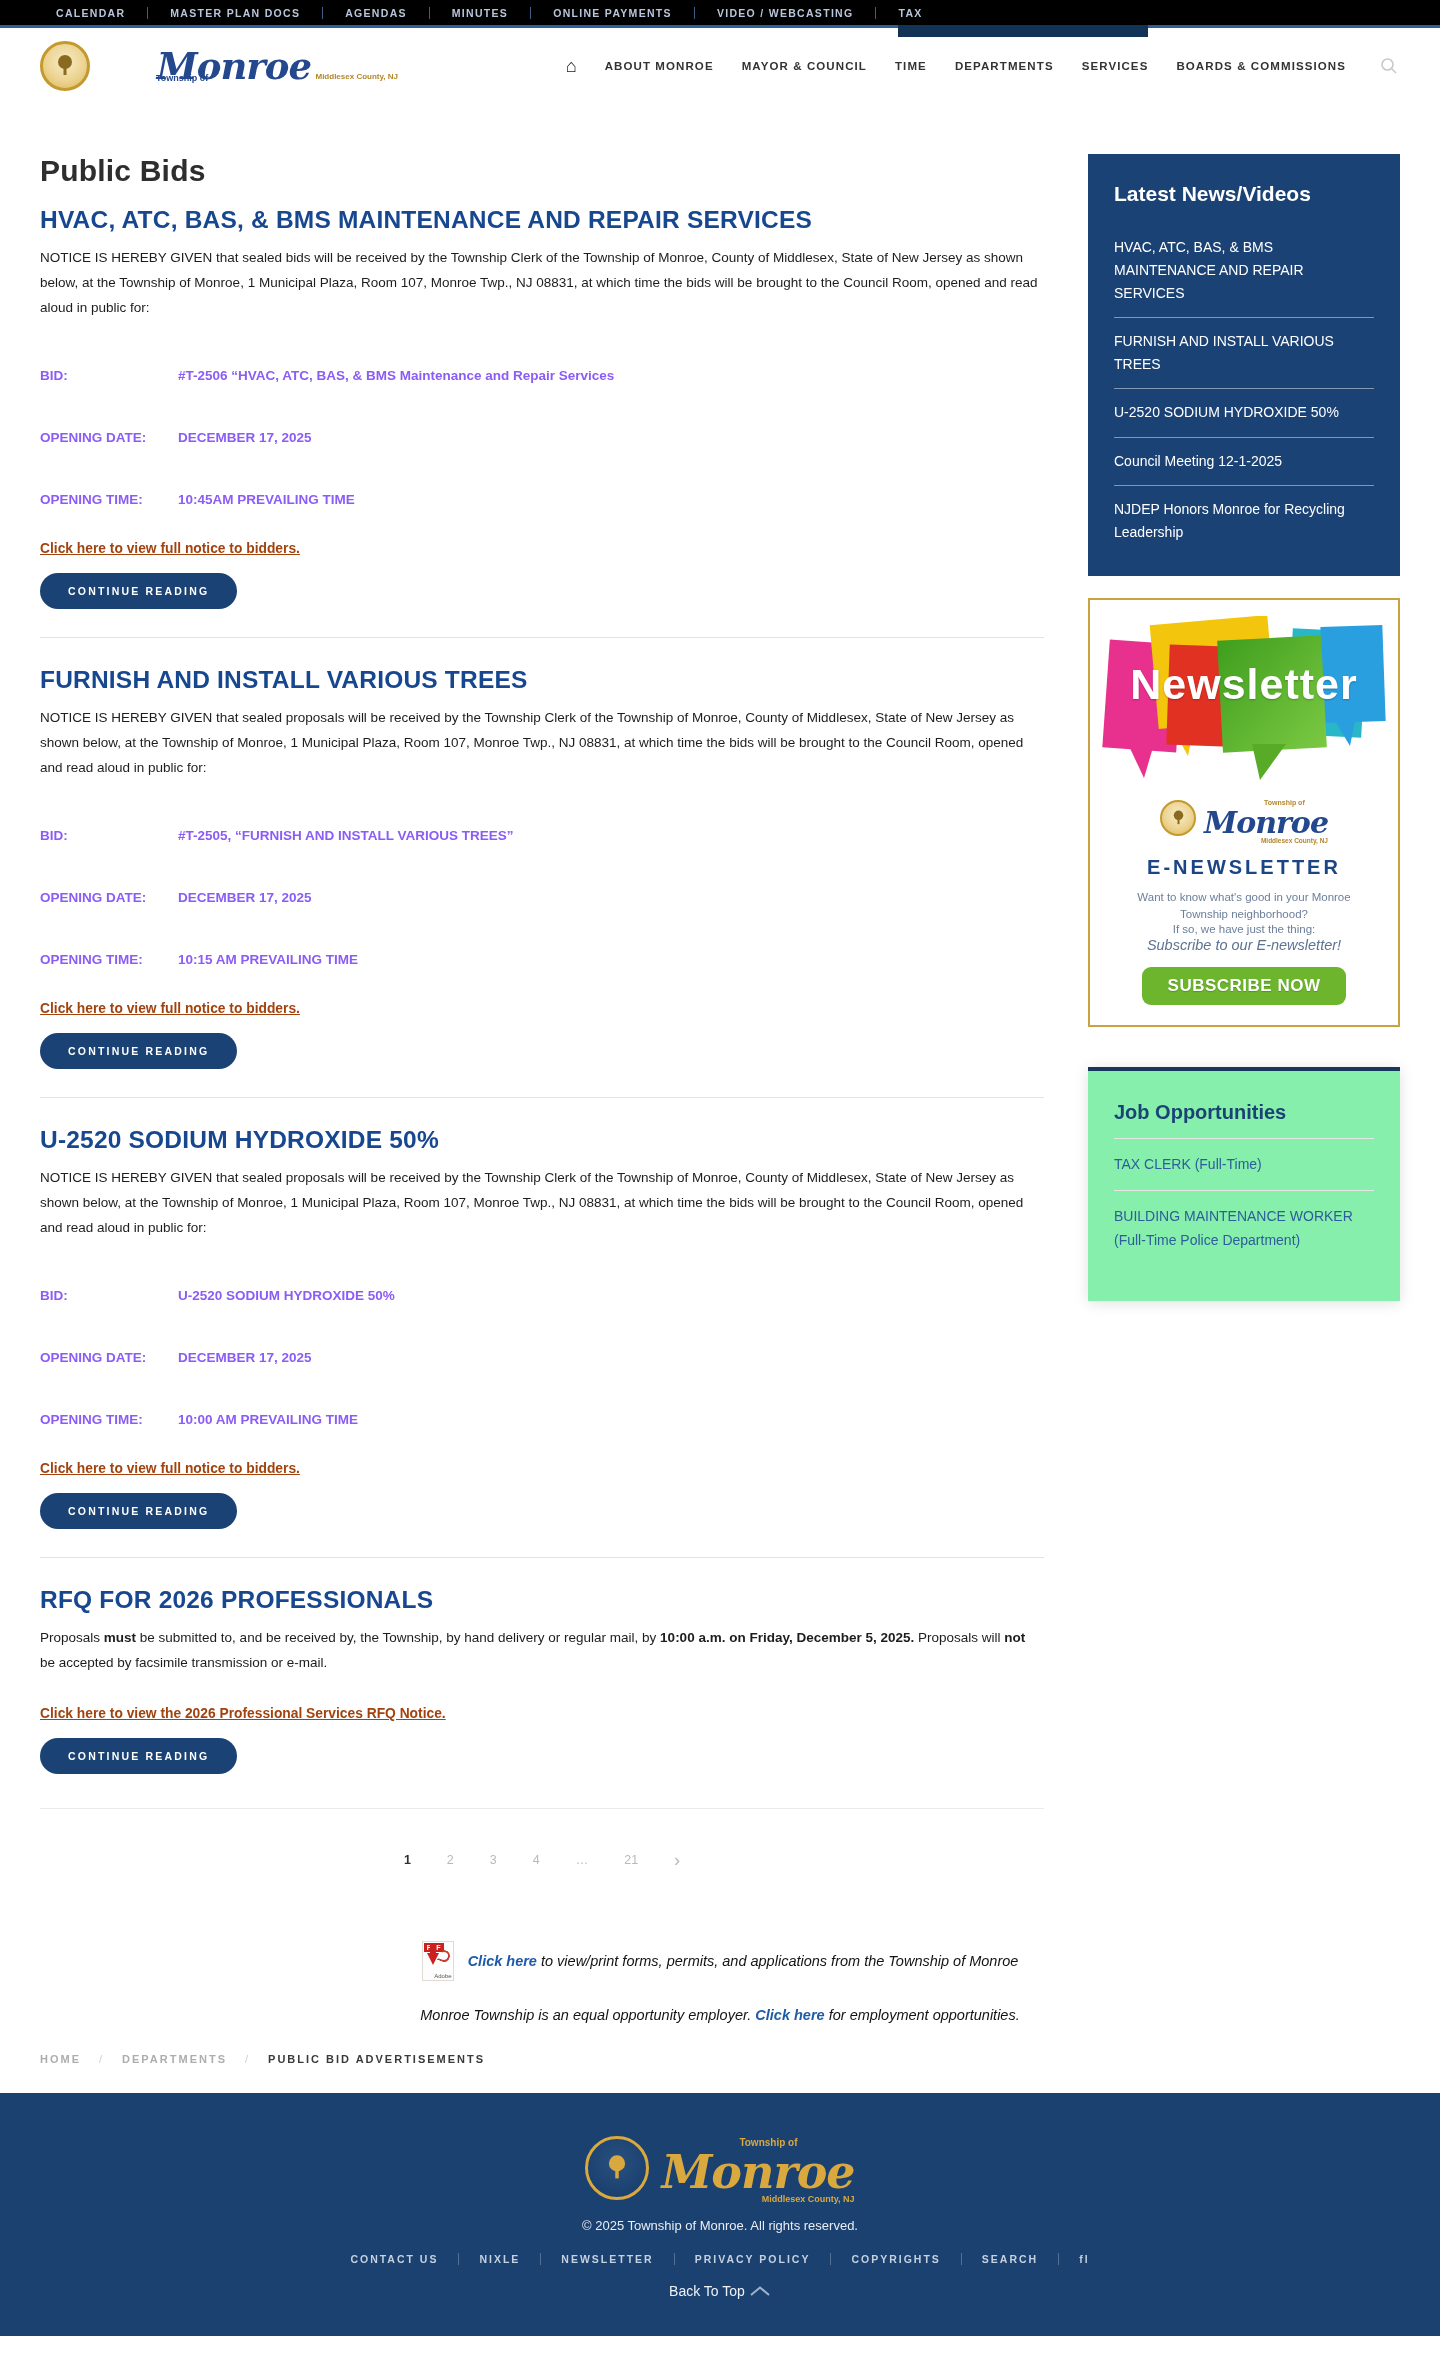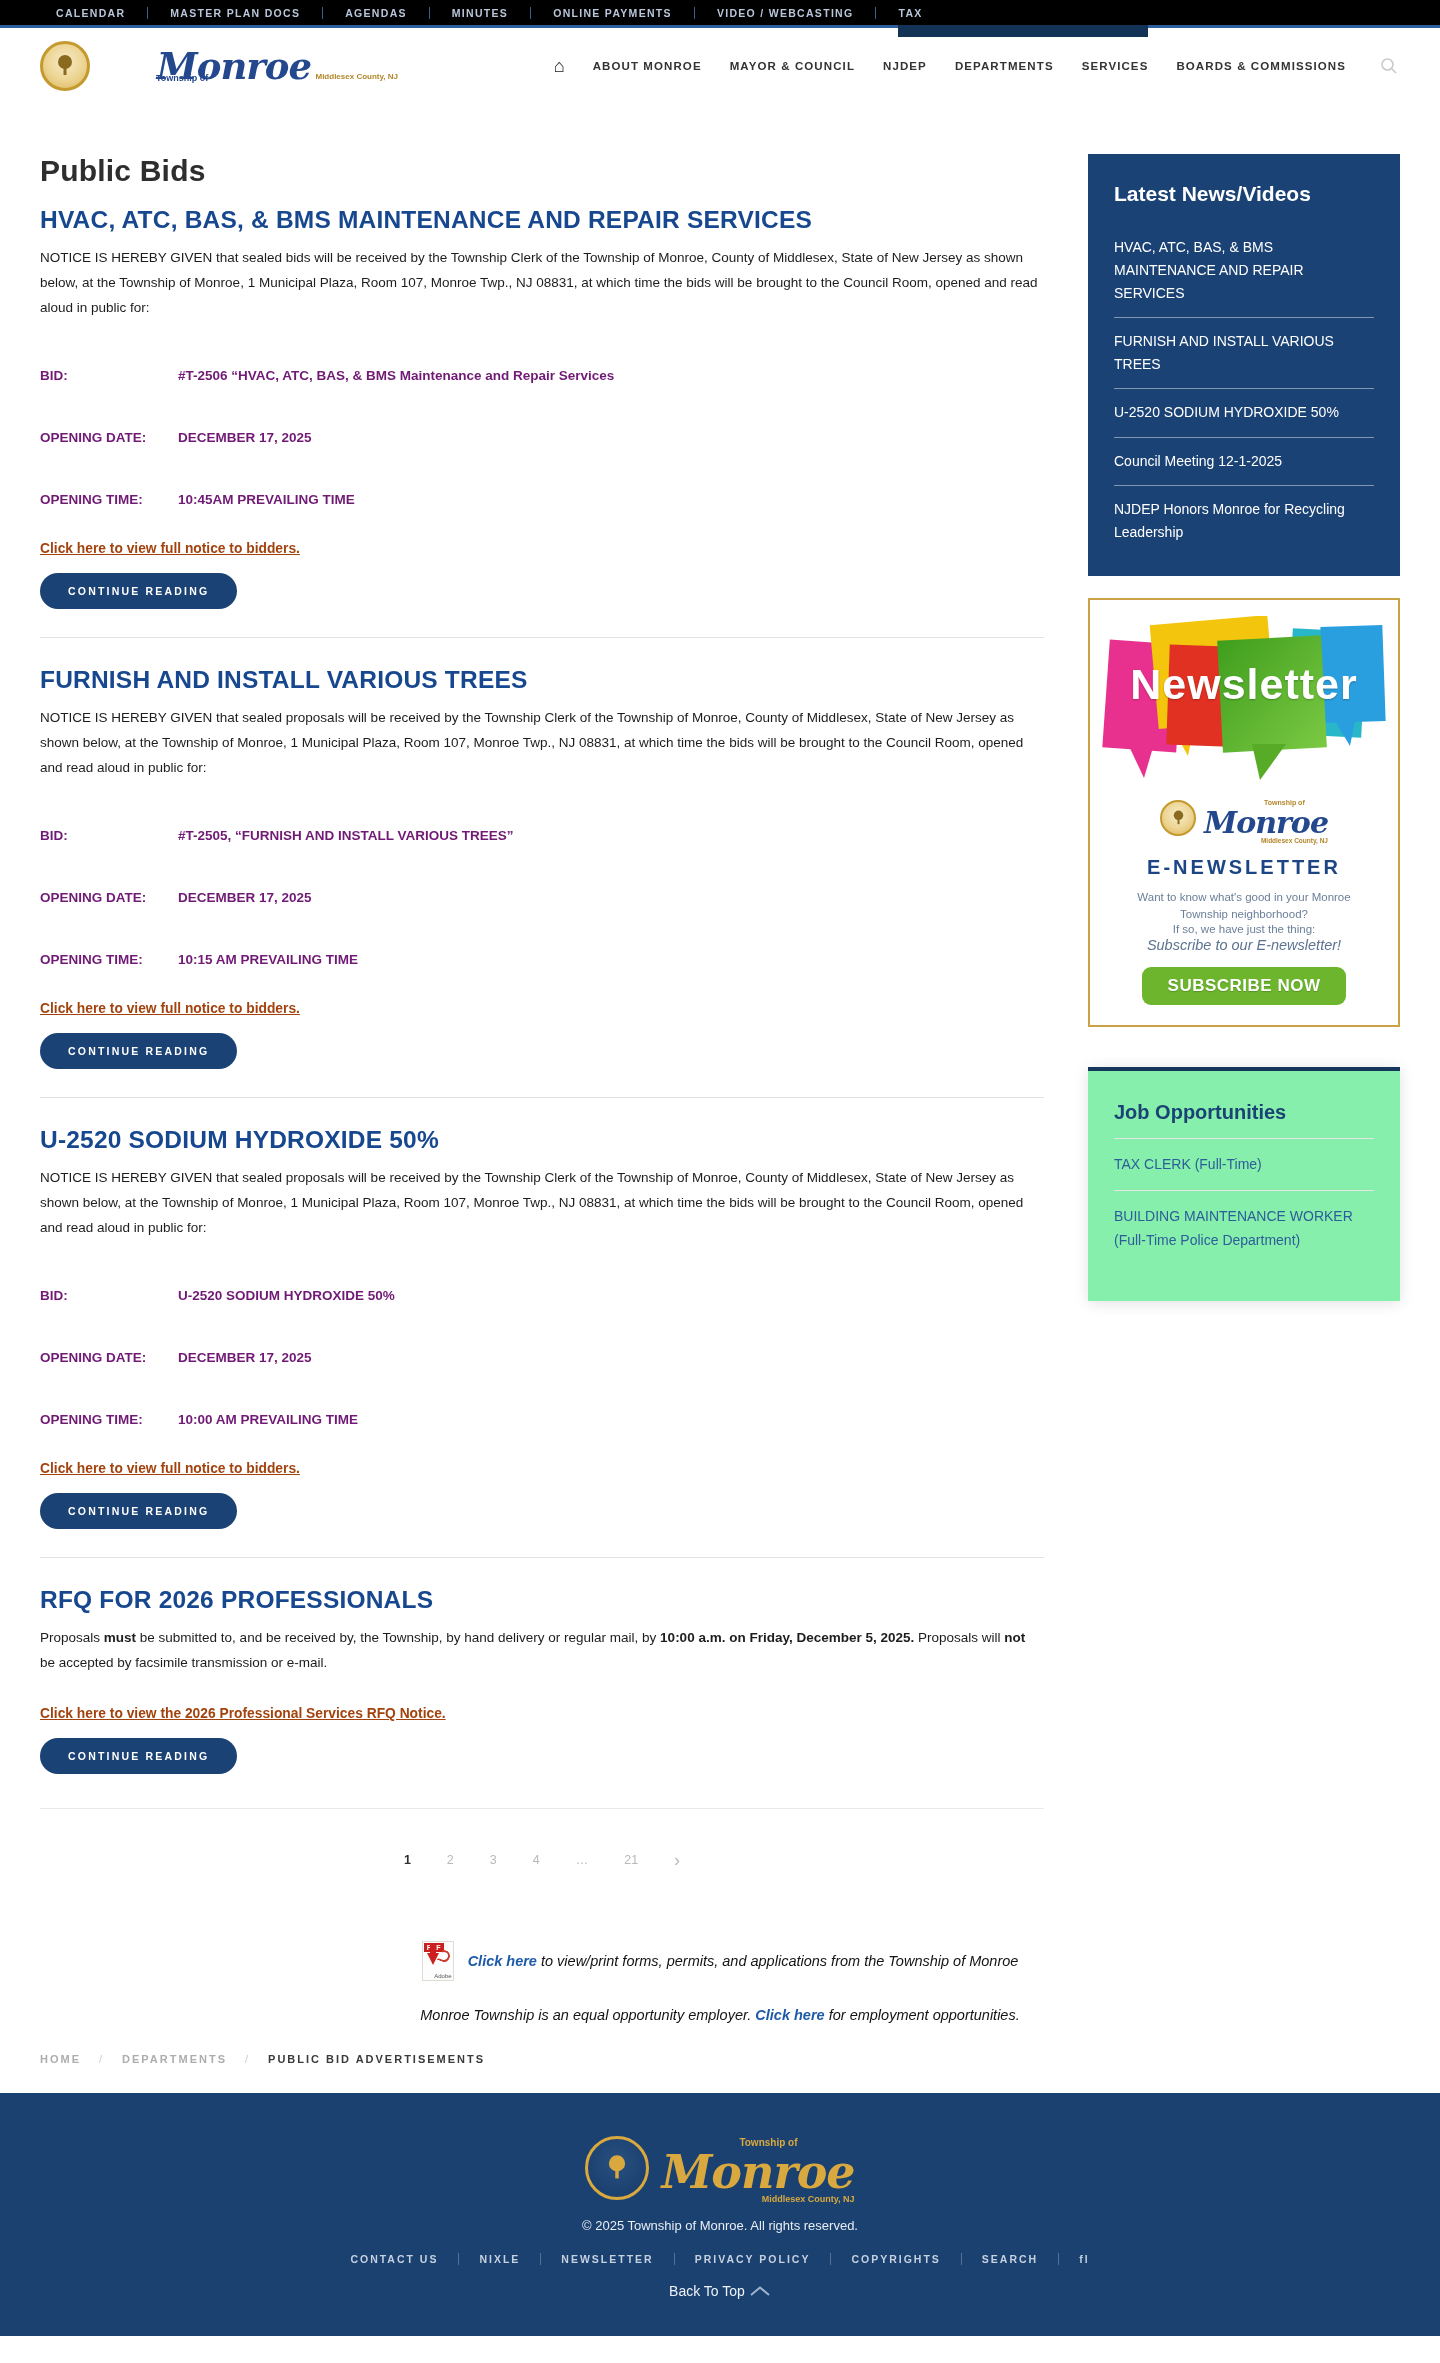--- a/index.html
+++ b/index.html
@@ -76,21 +76,21 @@
   aside.side-col { width: 312px; flex: none; padding-top: 50px; }
 
   .page-title { margin-top: 50px; font-size: 30px; font-weight: bold; color: #2e2e2e; letter-spacing: .2px; }
 
   article.bid { padding-top: 18px; }
   article.bid + article.bid, .rfq-article { border-top: 1px solid #e3e3e3; margin-top: 28px; padding-top: 28px; }
   article h2 {
     font-size: 24.5px; font-weight: 800; color: #17488f; letter-spacing: .2px; margin-bottom: 12px;
   }
   p.notice { font-size: 13.5px; line-height: 1.85; color: #1d1d1d; max-width: 1000px; }
-  .bid-row { display: flex; margin-top: 47px; font-size: 13.5px; font-weight: bold; color: #701a75; align-items: center; }
+  .bid-row { display: flex; margin-top: 47px; font-size: 13.5px; font-weight: bold; color: #8b5cf6; align-items: center; }
   .bid-row .lbl { width: 138px; flex: none; }
   .notice-link {
     display: inline-block; margin-top: 34px;
     color: #a2430e; font-weight: bold; font-size: 13.8px;
     text-decoration: underline; cursor: pointer;
   }
   .continue-btn {
     display: block; margin-top: 16px;
     background: #1b4274; color: #ffffff; border: none; cursor: pointer;
     border-radius: 19px; padding: 12px 28px;
@@ -244,21 +244,21 @@
     <span class="brand-text">
       <span class="brand-township">Township of</span>
       <span class="brand-name">Monroe</span>
       <span class="brand-county">Middlesex County, NJ</span>
     </span>
   </a>
   <nav class="main-nav">
     <a class="home-link">⌂</a>
     <a class="nav-item">ABOUT MONROE</a>
     <a class="nav-item">MAYOR &amp; COUNCIL</a>
-    <a class="nav-item">NJDEP</a>
+    <a class="nav-item">TIME</a>
     <a class="nav-item">DEPARTMENTS</a>
     <a class="nav-item">SERVICES</a>
     <a class="nav-item">BOARDS &amp; COMMISSIONS</a>
     <a class="search-btn">
       <svg width="18" height="18" viewBox="0 0 18 18">
         <circle cx="7.5" cy="7.5" r="5.5" fill="none" stroke="#c9c9c9" stroke-width="1.6"></circle>
         <line x1="11.8" y1="11.8" x2="16" y2="16" stroke="#c9c9c9" stroke-width="1.6"></line>
       </svg>
     </a>
   </nav>

